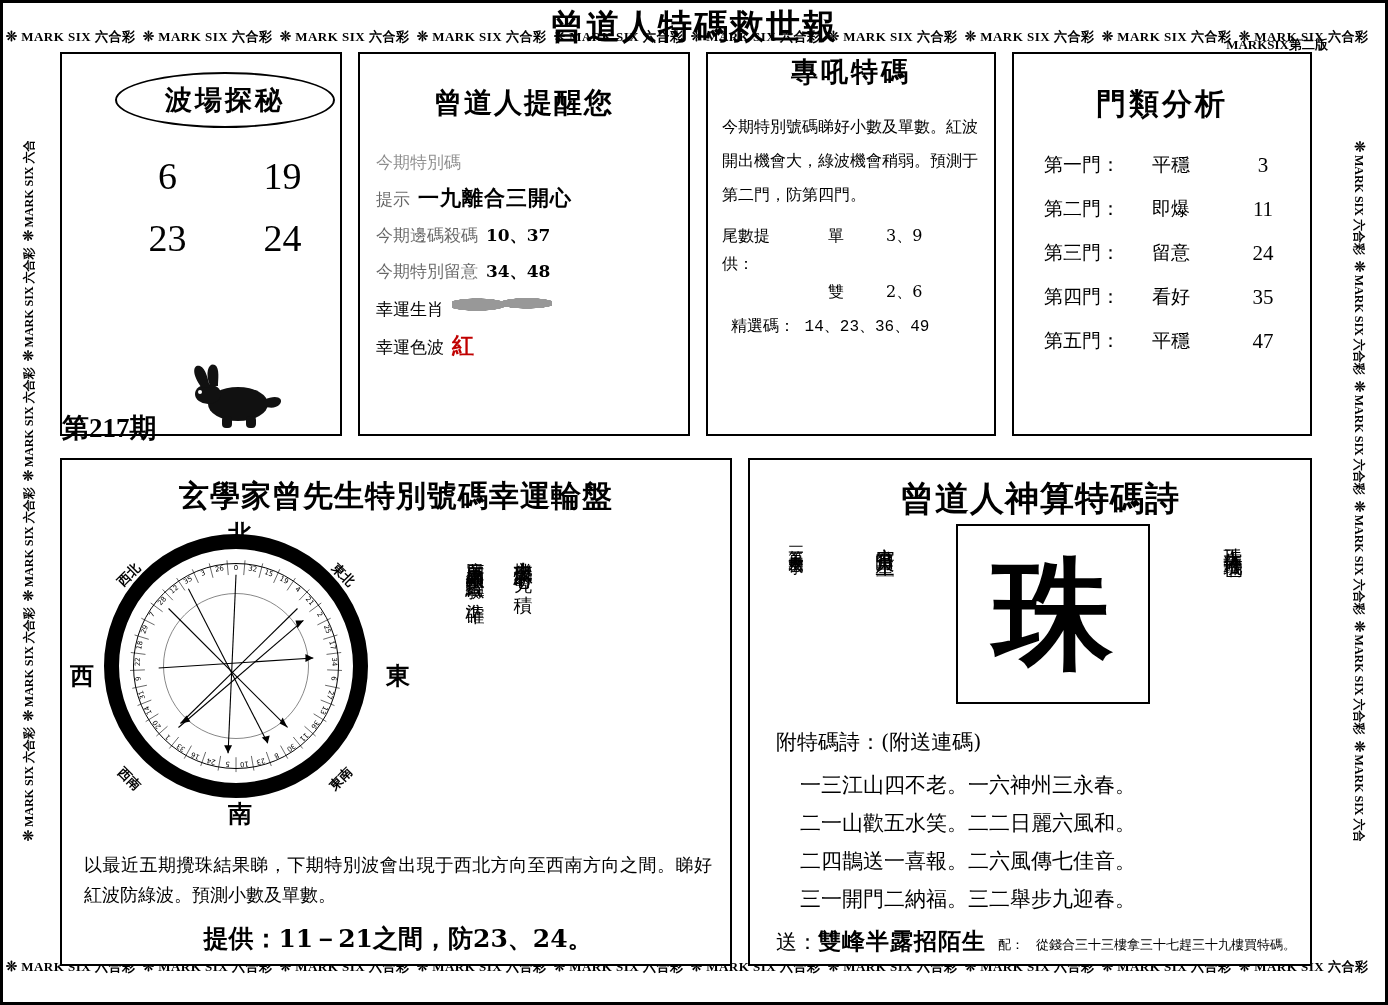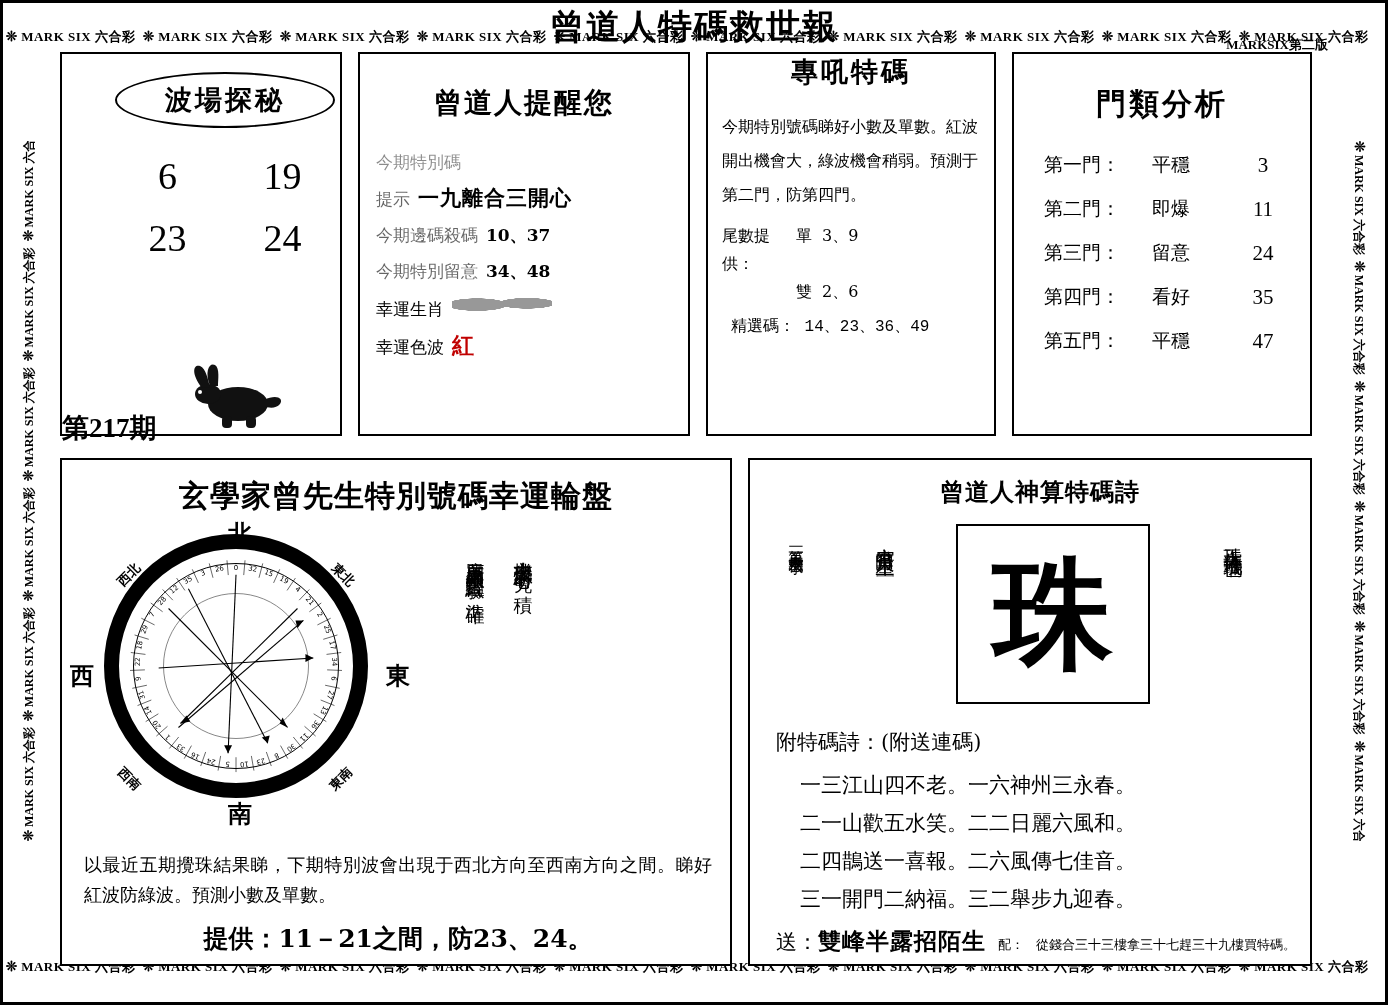--- a/index.html
+++ b/index.html
@@ -98,21 +98,21 @@
   .zodiac-blur{display:inline-block;width:100px;height:26px;opacity:.5;
     background:radial-gradient(ellipse at 25% 60%,#333 0 28%,transparent 29%),
                radial-gradient(ellipse at 75% 55%,#333 0 26%,transparent 27%);
   }
 
   
   #p3{left:706px;top:52px;width:290px;height:384px;}
   #p3 .panel-title{font-size:27px;letter-spacing:3px;}
   #p3 .body{margin:20px 14px 0;font-family:"DejaVu Serif", serif;font-size:16px;line-height:34px;}
   #p3 .tail{margin:10px 14px 0;font-family:"DejaVu Serif", serif;font-size:16px;line-height:28px;}
-  #p3 .tail .t-row{display:flex;}
+  #p3 .tail .t-row{display:flex;gap:32px;}
   #p3 .tail .t-lbl{width:74px;}
   #p3 .pick{margin:10px 23px 0;font-size:16px;font-family:Liberation Mono, monospace;}
 
   
   #p4{left:1012px;top:52px;width:300px;height:384px;}
   #p4 .panel-title{font-size:30px;margin-top:30px;letter-spacing:3px;}
   #p4 table{margin:18px auto 0;border-collapse:collapse;font-family:"DejaVu Serif", serif;}
   #p4 td{font-size:19px;padding:9px 0;}
   #p4 td.gate{width:108px;padding-left:10px;}
   #p4 td.state{width:84px;text-align:left;}
@@ -156,21 +156,21 @@
     position:absolute;left:22px;top:390px;width:628px;
     font-family:"DejaVu Serif", serif;font-size:18px;line-height:30px;text-align:justify;
   }
   #p5 .supply{
     position:absolute;left:0;top:462px;width:672px;text-align:center;
     font-family:"DejaVu Serif", serif;font-size:25px;font-weight:bold;
   }
 
   
   #p6{left:748px;top:458px;width:564px;height:508px;}
-  #p6 .panel-title{font-size:24px;margin-top:16px;letter-spacing:1px;margin-left:20px;}
+  #p6 .panel-title{font-size:34px;margin-top:16px;letter-spacing:1px;margin-left:20px;}
   .poem-top{position:absolute;left:10px;top:64px;width:544px;height:200px;}
   #vt3{left:22px;top:14px;height:180px;font-size:15px;letter-spacing:1px;}
   #vt4{left:112px;top:8px;height:186px;font-size:19px;}
   #vt5{left:460px;top:8px;height:190px;font-size:19px;}
   .char-box{
     position:absolute;left:196px;top:0px;width:190px;height:176px;
     border:2px solid #000;display:flex;align-items:center;justify-content:center;
   }
   .char-box span{font-family:"DejaVu Serif",serif;font-weight:bold;font-size:120px;line-height:1;}
   #p6 .attach{

